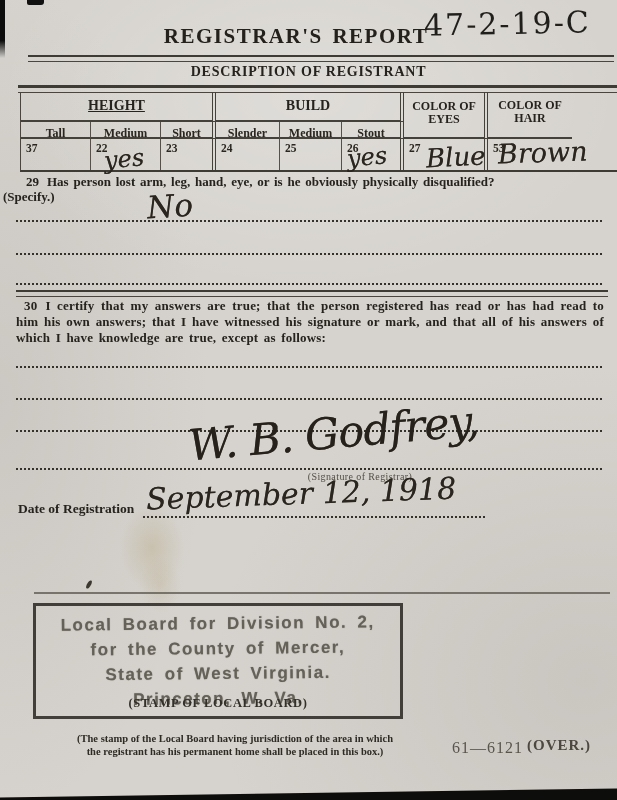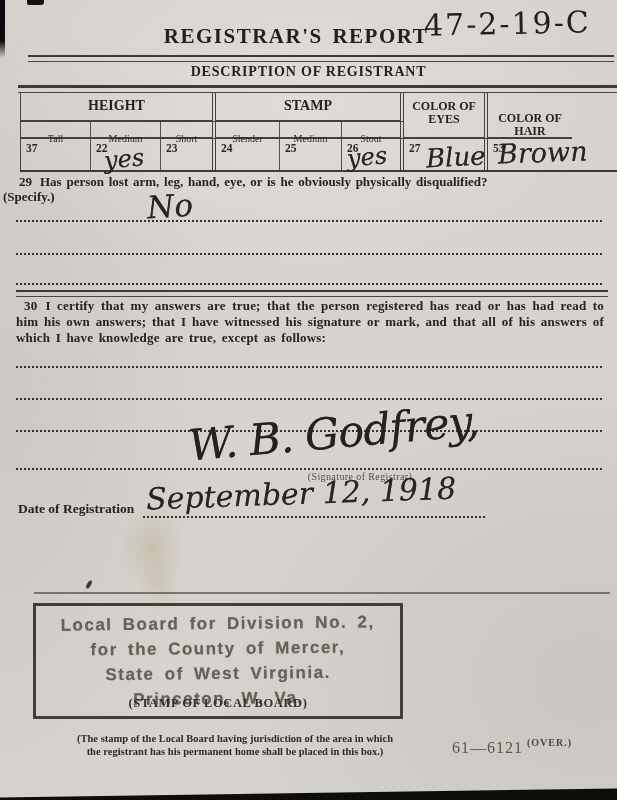--- a/index.html
+++ b/index.html
@@ -52,28 +52,28 @@
   
   .regtable{position:absolute;left:20px;top:92px;width:597px;height:78px;
     display:grid;
     grid-template-columns:70px 70px 55px 64px 62px 62px 84px 123px;
     grid-template-rows:30px 17px 31px;
     border-left:1px solid #4a453e;
     border-bottom:2px solid #3e3a34;}
   .cell{box-sizing:border-box;overflow:visible;}
   .gh{font-weight:bold;text-align:center;color:#26221d;}
   .gh-height{grid-column:1/4;grid-row:1;font-size:14px;padding-top:6px;
-    border-bottom:2px solid #44403a;border-right:4px double #44403a;}
+    border-bottom:2px solid #44403a;border-right:4px double #44403a;text-decoration:underline;}
   .gh-build{grid-column:4/7;grid-row:1;font-size:14px;padding-top:6px;
     border-bottom:2px solid #44403a;border-right:4px double #44403a;}
   .gh-eyes{grid-column:7;grid-row:1/3;font-size:12px;line-height:13px;padding-top:8px;
     border-bottom:2px solid #44403a;border-right:4px double #44403a;}
-  .gh-hair{grid-column:8;grid-row:1/3;font-size:12px;line-height:13px;padding-top:20px;
+  .gh-hair{grid-column:8;grid-row:1/3;font-size:12px;line-height:13px;padding-top:7px;
     border-bottom:2px solid #44403a;width:84px;}
-  .sub{grid-row:2;font-weight:normal;font-size:10px;text-align:center;padding-top:11px;
+  .sub{grid-row:2;font-weight:bold;font-size:12px;text-align:center;padding-top:4px;
     border-bottom:2px solid #44403a;color:#2a261f;}
   .sub.s1{grid-column:1;border-right:1px solid #55504a;}
   .sub.s2{grid-column:2;border-right:1px solid #55504a;}
   .sub.s3{grid-column:3;border-right:4px double #44403a;}
   .sub.s4{grid-column:4;border-right:1px solid #55504a;}
   .sub.s5{grid-column:5;border-right:1px solid #55504a;}
   .sub.s6{grid-column:6;border-right:4px double #44403a;}
   .val{grid-row:3;font-weight:bold;font-size:11.5px;padding:3px 0 0 5px;color:#2a261f;}
   .val.v1{grid-column:1;border-right:1px solid #55504a;}
   .val.v2{grid-column:2;border-right:1px solid #55504a;}
@@ -90,21 +90,21 @@
   .hw-yes26{left:347px;top:143px;font-size:24px;transform:rotate(-5deg);}
   .hw-blue {left:426px;top:142px;font-size:26px;transform:rotate(-3deg);}
   .hw-brown{left:498px;top:137px;font-size:27px;transform:rotate(-2deg);}
   .hw-no{left:147px;top:188px;font-size:31px;transform:rotate(-4deg);}
   .hw-signature{left:188px;top:408px;font-size:43px;letter-spacing:-1px;
     transform:rotate(-5deg);color:#26211a;}
   .hw-date{left:146px;top:476px;font-size:30px;transform:rotate(-2deg);}
   
   .q29{position:absolute;left:3px;top:174px;width:600px;font-size:13px;font-weight:bold;
     line-height:15px;color:#26221d;word-spacing:1.5px;}
-  .qnum{margin-left:16px;margin-right:8px;}
+  .qnum{margin-left:23px;margin-right:8px;}
   .q29 .specify{display:block;}
   .q30{position:absolute;left:16px;top:298px;width:588px;font-size:13px;font-weight:bold;
     line-height:16px;color:#26221d;text-align:justify;word-spacing:2px;letter-spacing:0.2px;}
   .sig-caption{position:absolute;left:255px;top:471px;width:210px;text-align:center;
     font-size:10px;color:#534e45;letter-spacing:0.4px;}
   .date-label{position:absolute;left:18px;top:501px;font-size:13.5px;font-weight:bold;color:#26221d;}
   
   .stamp-box{position:absolute;left:33px;top:603px;width:370px;height:116px;
     border:3px solid rgba(40,37,32,0.85);box-sizing:border-box;}
   .stamp-lines{position:absolute;left:0;top:5px;width:100%;text-align:center;
@@ -112,42 +112,42 @@
     color:rgba(96,92,84,0.92);letter-spacing:1.5px;word-spacing:4px;
     transform:rotate(-0.6deg);text-shadow:0 0 1px rgba(96,92,84,0.55);}
   .stamp-caption{position:absolute;left:0;bottom:5px;width:100%;text-align:center;
     font-size:12.5px;font-weight:bold;letter-spacing:0.6px;color:#332f29;}
   
   .footer-note{position:absolute;left:20px;top:732px;width:430px;text-align:center;
     font-size:10.5px;font-weight:bold;line-height:13px;color:#2e2a24;}
   .footer-note span{display:block;}
   .form-number{position:absolute;left:452px;top:739px;font-size:16px;
     color:#5a554c;letter-spacing:1px;}
-  .over{position:absolute;left:527px;top:737px;font-size:10px;font-weight:bold;
+  .over{position:absolute;left:527px;top:737px;font-size:15px;font-weight:bold;
     color:#4c473f;letter-spacing:1px;}
 </style>
 </head>
 <body>
 
 <div class="sheet">
 
   <div class="edge-left"></div>
   <div class="edge-top-mark"></div>
   <div class="edge-bottom"></div>
   <div class="pen-mark"></div>
 
   <div class="title">REGISTRAR'S REPORT</div>
   <div class="serial hand-stamp">47-2-19-C</div>
   <div class="drule drule-1"></div>
   <div class="section-title">DESCRIPTION OF REGISTRANT</div>
   <div class="drule drule-2"></div>
 
   <div class="regtable">
     <div class="cell gh gh-height">HEIGHT</div>
-    <div class="cell gh gh-build">STAMP</div>
+    <div class="cell gh gh-build">BUILD</div>
     <div class="cell gh gh-eyes">COLOR OF EYES</div>
     <div class="cell gh gh-hair">COLOR OF HAIR</div>
 
     <div class="cell sub s1">Tall</div>
     <div class="cell sub s2">Medium</div>
     <div class="cell sub s3">Short</div>
     <div class="cell sub s4">Slender</div>
     <div class="cell sub s5">Medium</div>
     <div class="cell sub s6">Stout</div>
 

